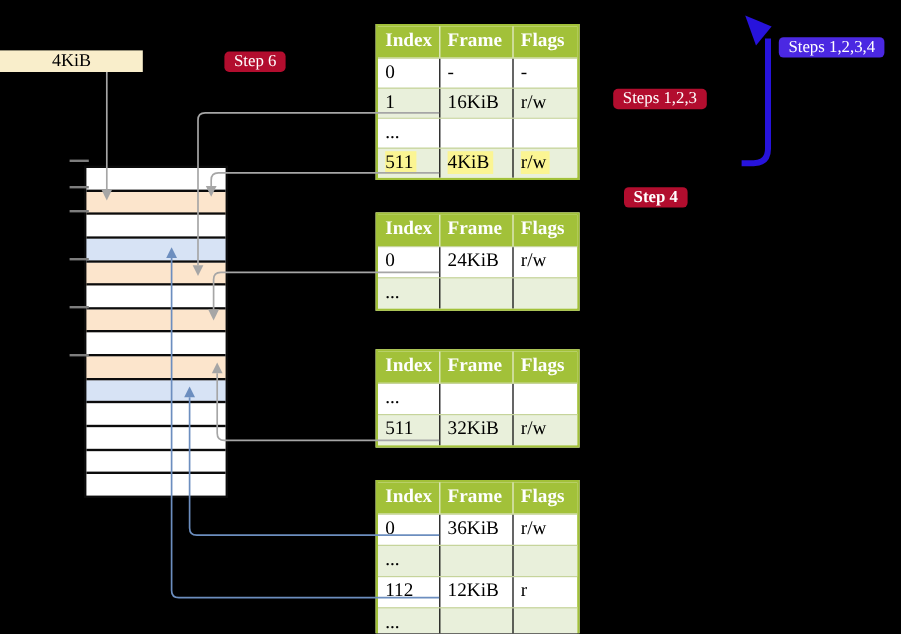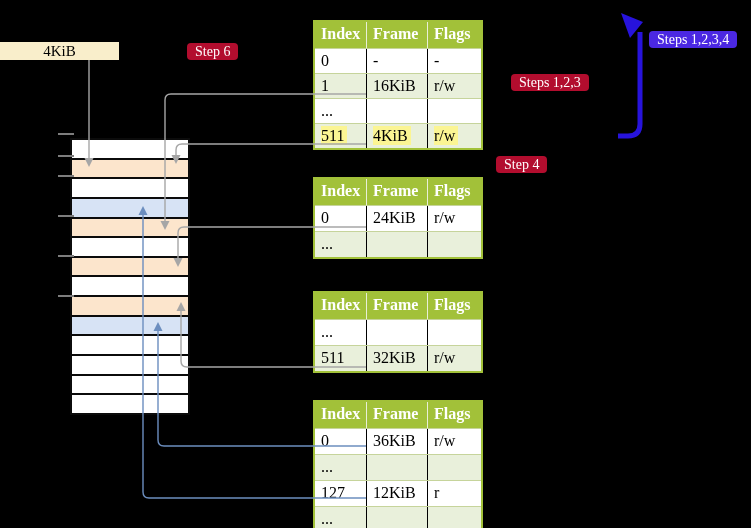--- a/index.html
+++ b/index.html
@@ -10,21 +10,21 @@
   .sizelabel{position:absolute;left:0;top:42px;width:119px;height:18px;
              background:var(--label-cream);color:#000;text-align:center;
              font-size:15px;line-height:18px;}
 
   
   .badge{position:absolute;color:#fff;font-size:14px;line-height:15px;
          padding:1px 8px;border-radius:4px;background:var(--badge-red);white-space:nowrap;}
   #badge-step0{left:187px;top:43px;}
   #badge-steps123{left:511px;top:30px;margin-top:44px;}
   #badge-steps1234{left:649px;top:31px;background:var(--badge-violet);}
-  #badge-step4{left:496px;top:156px;}
+  #badge-step4{left:520px;top:156px;font-weight:bold;}
 
   
   .mem{position:absolute;left:70px;top:138px;width:120px;height:277px;
        border:2px solid #0b0b0b;box-sizing:border-box;display:flex;flex-direction:column;}
   .mrow{flex:1;border-bottom:2px solid #0b0b0b;}
   .mrow:last-child{border-bottom:none;}
   .mrow.white{background:#ffffff;}
   .mrow.orange{background:var(--mem-orange);}
   .mrow.blue{background:var(--mem-blue);}
   .tick{position:absolute;left:58px;width:16px;height:2px;background:#7d7d7d;}
@@ -163,21 +163,21 @@
         <span class="tcell">0</span>
         <span class="tcell">36KiB</span>
         <span class="tcell">r/w</span>
       </div>
       <div class="trow shaded">
         <span class="tcell">...</span>
         <span class="tcell"></span>
         <span class="tcell"></span>
       </div>
       <div class="trow">
-        <span class="tcell">127</span>
+        <span class="tcell">112</span>
         <span class="tcell">12KiB</span>
         <span class="tcell">r</span>
       </div>
       <div class="trow shaded">
         <span class="tcell">...</span>
         <span class="tcell"></span>
         <span class="tcell"></span>
       </div>
     </div>
 

